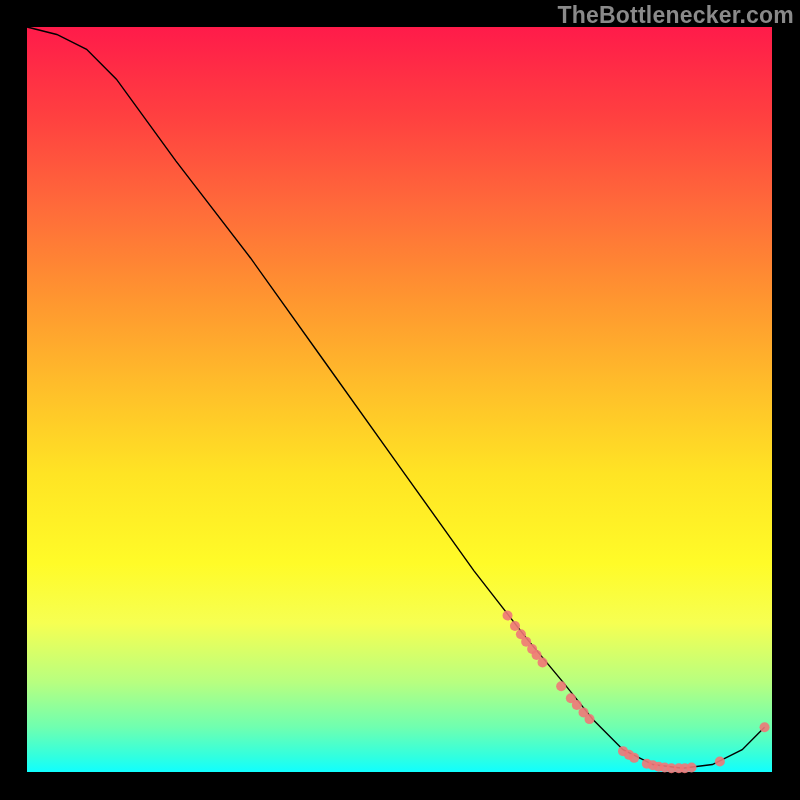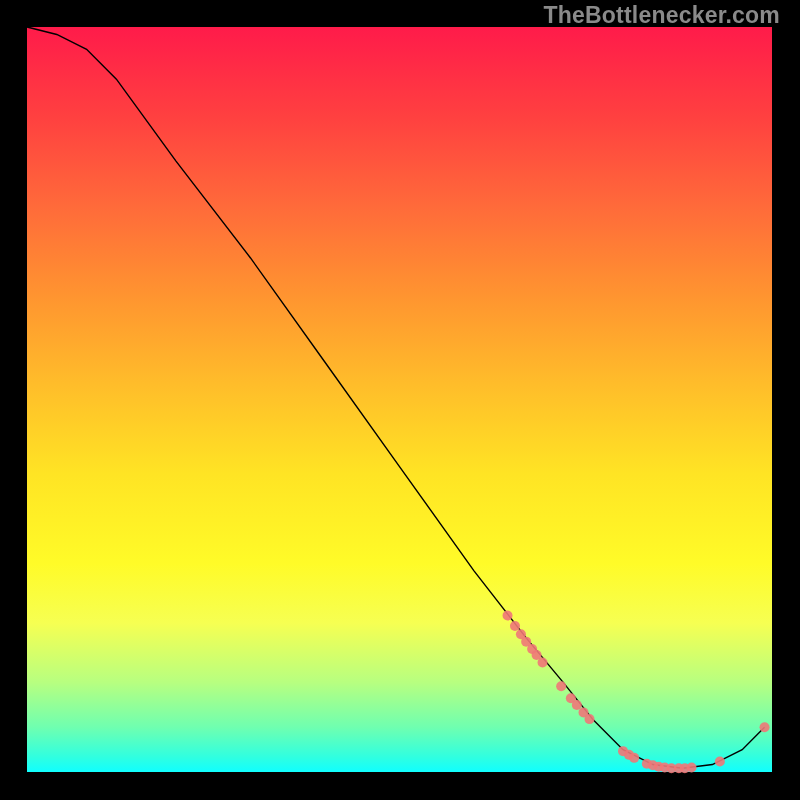--- a/index.html
+++ b/index.html
@@ -33,21 +33,21 @@
       #fffb28 72%,
       #f6ff52 80%,
       #b7ff80 88%,
       #6fffb0 94%,
       #30ffe0 98%,
       #10ffff 100%
     );
   }
   .watermark {
     position: absolute;
-    right: 20px;
+    right: 6px;
     top: 2px;
     font-family: Arial, Helvetica, sans-serif;
     font-size: 23px;
     font-weight: bold;
     color: #8a8a8a;
     letter-spacing: 0.2px;
   }
   svg.curve {
     position: absolute;
     left: 0;

